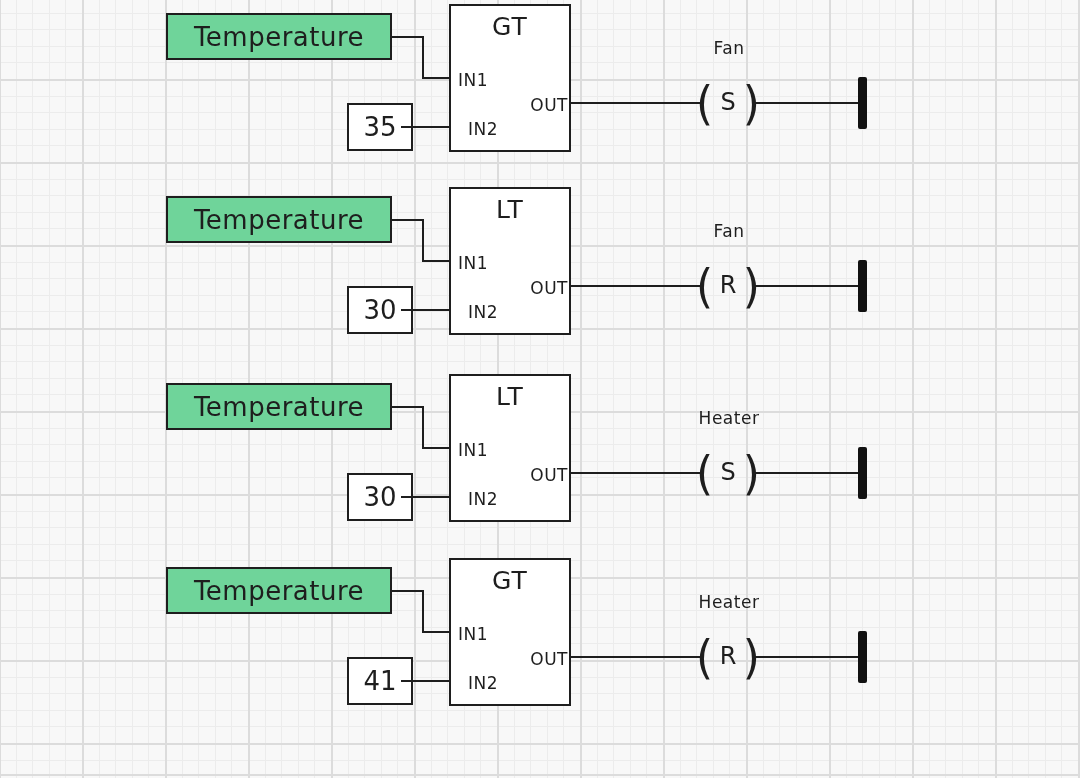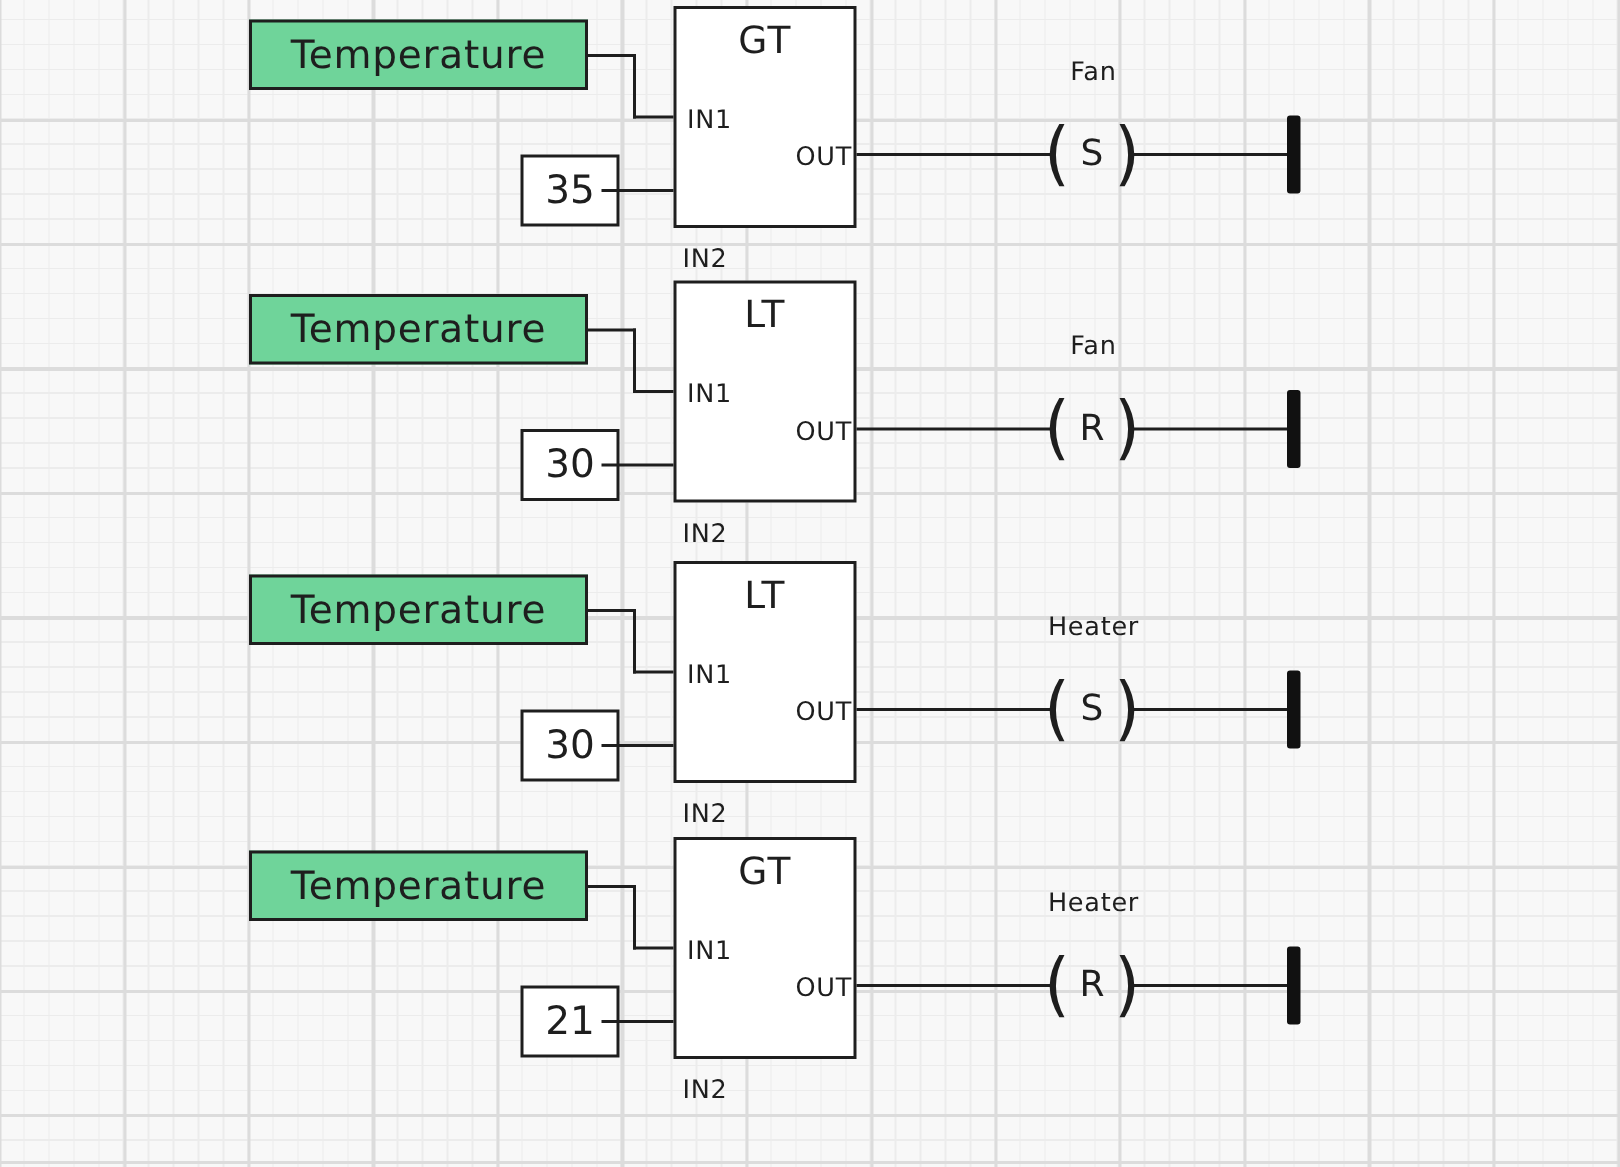--- a/index.html
+++ b/index.html
@@ -41,21 +41,21 @@
   .w-const { left:401px; top:122px; width:50px; height:2px; }
 
   .block {
     position:absolute; left:449px; top:0; width:122px; height:148px;
     background:#ffffff; border:2px solid #1e1e1e;
   }
   .block-title { position:absolute; top:6px; left:0; width:100%; text-align:center; font-size:25px; letter-spacing:1px; }
   .pin { position:absolute; font-size:17px; line-height:26px; height:26px; letter-spacing:.5px; }
   .pin-in1 { left:7px;  top:61px; }
   .pin-out { right:1px; top:86px; }
-  .pin-in2 { left:4px;  top:110px;margin-top:44px; }
+  .pin-in2 { left:17px;  top:110px; }
 
   .w-out-l { left:571px; top:98px; width:130px; height:2px; }
   .w-out-r { left:755px; top:98px; width:105px; height:2px; }
 
   .coil {
     position:absolute; left:696px; top:74px; width:64px; height:50px;
     display:flex; align-items:center; justify-content:space-between;
   }
   .paren { font-size:44px; line-height:48px; transform:scaleY(1.06); }
   .coil-letter { font-size:24px; padding-bottom:2px; }
@@ -157,21 +157,21 @@
     <div class="rail"></div>
   </div>
 
   <div class="rung" style="top: 558px;">
 
     <div class="tag">Temperature</div>
     <div class="wire w-tag-h1"></div>
     <div class="wire w-tag-v"></div>
     <div class="wire w-tag-h2"></div>
 
-    <div class="const">21</div>
+    <div class="const">41</div>
     <div class="wire w-const"></div>
 
     <div class="block">
       <div class="block-title">GT</div>
       <div class="pin pin-in1">IN1</div>
       <div class="pin pin-out">OUT</div>
       <div class="pin pin-in2">IN2</div>
     </div>
 
     <div class="wire w-out-l"></div>

